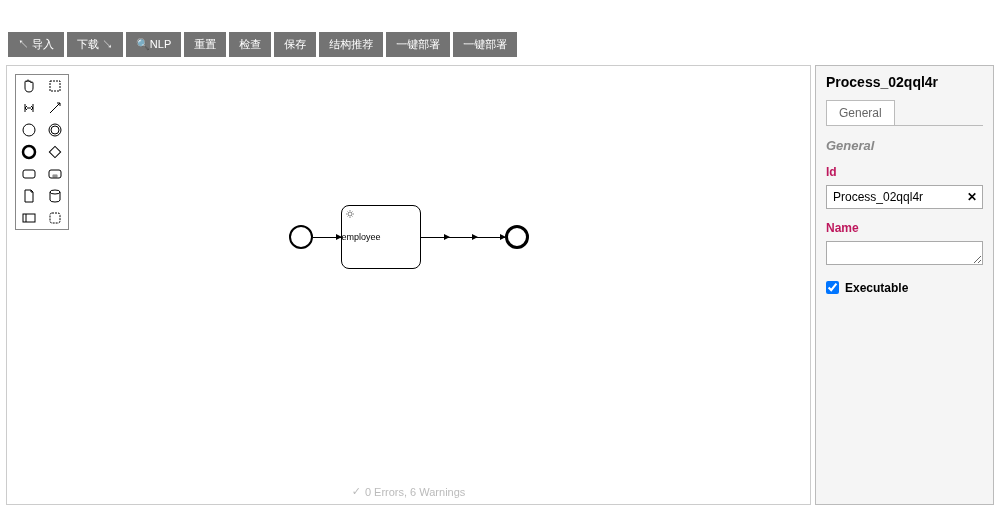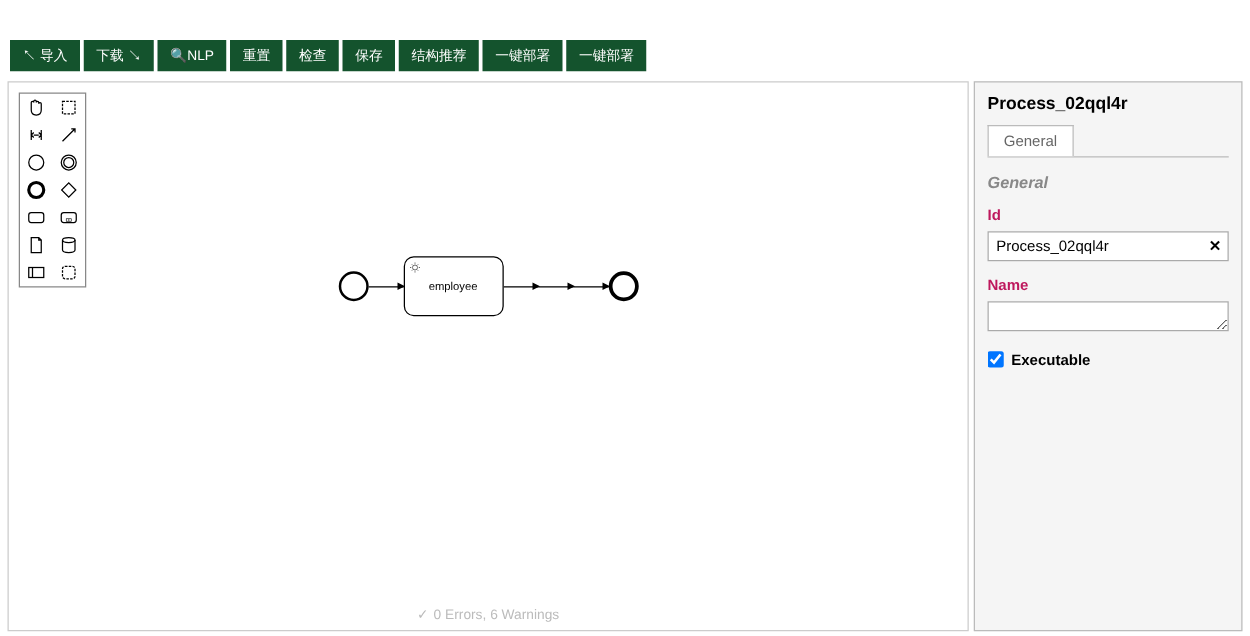--- a/index.html
+++ b/index.html
@@ -1,37 +1,37 @@
 <!DOCTYPE html>
 <html><head>
 <meta charset="utf-8">
 <style>
 * { box-sizing: border-box; margin: 0; padding: 0; }
 body { font-family: Arial, sans-serif; font-size: 12px; background: #fff; width: 1000px; height: 509px; position: relative; }
 
 .toolbar { display: flex; gap: 3px; padding: 4px 8px; margin-top: 28px; }
-.toolbar button { background: #14532d; color: #fff; border: none; padding: 5px 10px; font-size: 11px; cursor: pointer; min-width: 40px; text-align: left; }
+.toolbar button { background: #737373; color: #fff; border: none; padding: 5px 10px; font-size: 11px; cursor: pointer; min-width: 40px; text-align: left; }
 
 .main { display: flex; height: 440px; margin: 4px 6px 0 6px; gap: 4px; }
 .canvas-wrap { flex: 1; border: 1px solid #ccc; position: relative; background: #fff; }
 .palette { position: absolute; top: 8px; left: 8px; border: 1px solid #888; background: #fff; display: grid; grid-template-columns: 26px 26px; gap: 0; }
 .palette .cell { width: 26px; height: 22px; display: flex; align-items: center; justify-content: center; cursor: pointer; }
 
 .diagram { position: absolute; top: 50%; left: 50%; transform: translate(-50%, -80px); display: flex; align-items: center; gap: 0; }
 .start-ev, .end-ev { width: 24px; height: 24px; border-radius: 50%; background: #fff; }
 .start-ev { border: 2px solid #000; }
 .end-ev { border: 3px solid #000; }
-.task { width: 80px; height: 48px; border: 1.5px solid #000; border-radius: 8px; background: #fff; display: flex; align-items: center; justify-content: center; font-size: 9px; position: relative; }
+.task { width: 80px; height: 64px; border: 1.5px solid #000; border-radius: 8px; background: #fff; display: flex; align-items: center; font-size: 9px; position: relative; }
 .task .gear { position: absolute; top: 3px; left: 3px; }
 .arrow { width: 28px; height: 1px; background: #000; position: relative; }
 .arrow::after { content: ''; position: absolute; right: -1px; top: -3px; border-left: 6px solid #000; border-top: 3.5px solid transparent; border-bottom: 3.5px solid transparent; }
 
 .status-bar { position: absolute; bottom: 6px; left: 50%; transform: translateX(-50%); color: #bbb; font-size: 11px; display: flex; align-items: center; gap: 4px; }
 
-.props { width: 215px; border: 1px solid #bbb; background: #f5f5f5; padding: 8px 10px; display: flex; flex-direction: column; gap: 6px; }
+.props { width: 179px; border: 1px solid #bbb; background: #f5f5f5; padding: 8px 10px; display: flex; flex-direction: column; gap: 6px; }
 .props h3 { font-size: 14px; font-weight: bold; color: #000; margin-bottom: 4px; }
 .tabs { display: flex; border-bottom: 1px solid #bbb; }
 .tab { padding: 5px 12px; border: 1px solid #bbb; border-bottom: none; background: #fff; font-size: 12px; color: #666; cursor: pointer; }
 .section-title { font-size: 13px; font-weight: bold; font-style: italic; color: #888; margin-top: 6px; }
 .field-label { font-size: 12px; font-weight: bold; color: #be185d; margin-top: 6px; }
 .input-wrap { position: relative; }
 .text-input { width: 100%; border: 1px solid #aaa; padding: 4px 20px 4px 6px; font-size: 12px; background: #fff; }
 .clear-x { position: absolute; right: 6px; top: 50%; transform: translateY(-50%); font-weight: bold; cursor: pointer; font-size: 12px; }
 .textarea { width: 100%; height: 24px; border: 1px solid #aaa; background: #fff; resize: both; }
 .checkbox-row { display: flex; align-items: flex-start; gap: 6px; margin-top: 10px; }

